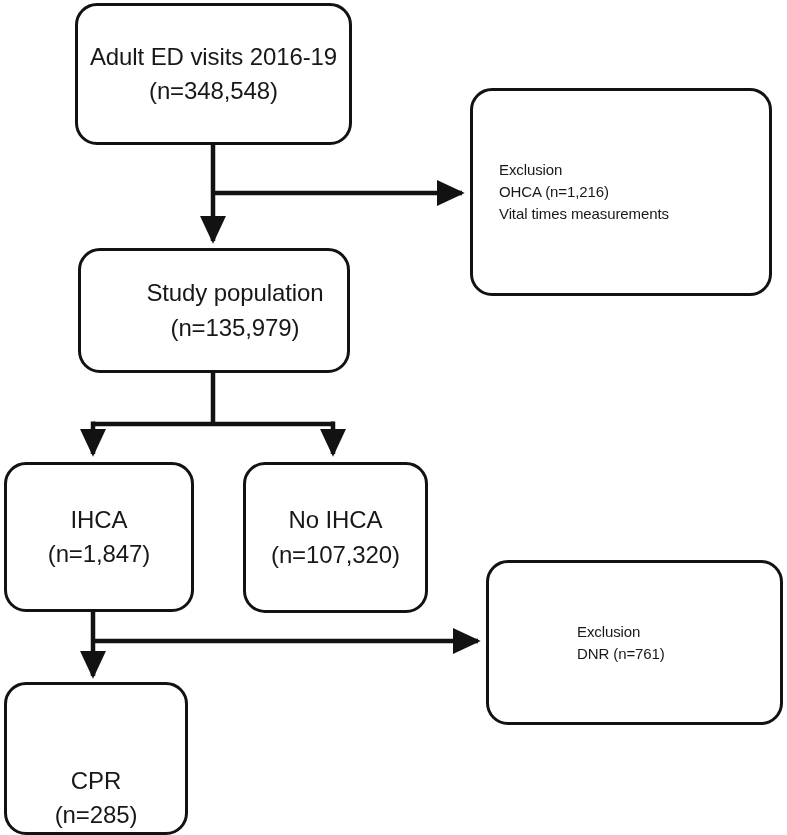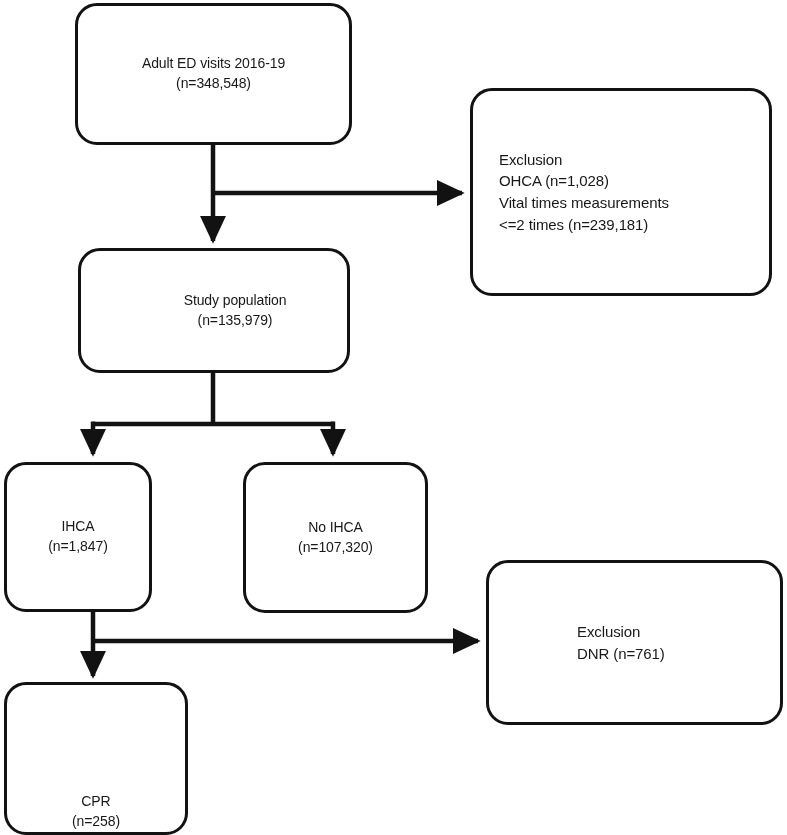--- a/index.html
+++ b/index.html
@@ -38,21 +38,21 @@
   .node-box.centered {
     align-items: center;
     text-align: center;
   }
   .node-box.lefty {
     align-items: flex-start;
     text-align: left;
     padding-left: 26px;
   }
   .node-line {
-    font-size: 14px;
+    font-size: 24px;
     line-height: 1.42;
     color: #181818;
     white-space: nowrap;
     letter-spacing: -0.1px;
   }
   .node-box.lefty .node-line {
     font-size: 15px;
     line-height: 1.45;
   }
 </style>
@@ -92,43 +92,42 @@
     </g>
   </svg>
 
   <div class="node-box centered" style="left:75px; top:3px; width:277px; height:142px;">
     <div class="node-line">Adult ED visits 2016-19</div>
     <div class="node-line">(n=348,548)</div>
   </div>
 
   <div class="node-box lefty" style="left:470px; top:88px; width:302px; height:208px;">
     <div class="node-line">Exclusion</div>
-    <div class="node-line">OHCA (n=1,028)</div>
+    <div class="node-line">OHCA (n=1,216)</div>
     <div class="node-line">Vital times measurements</div>
-    <div class="node-line">&lt;=2 times (n=239,181)</div>
   </div>
 
   <div class="node-box centered" style="left:78px; top:248px; width:272px; height:125px;padding-left:42px;">
     <div class="node-line">Study population</div>
     <div class="node-line">(n=135,979)</div>
   </div>
 
-  <div class="node-box centered" style="left:4px; top:462px; width:148px; height:150px;">
+  <div class="node-box centered" style="left:4px; top:462px; width:190px; height:150px;">
     <div class="node-line">IHCA</div>
     <div class="node-line">(n=1,847)</div>
   </div>
 
   <div class="node-box centered" style="left:243px; top:462px; width:185px; height:151px;text-align:center;">
     <div class="node-line">No IHCA</div>
     <div class="node-line">(n=107,320)</div>
   </div>
 
   <div class="node-box lefty" style="left:486px; top:560px; width:297px; height:165px; padding-left:88px;">
     <div class="node-line">Exclusion</div>
     <div class="node-line">DNR (n=761)</div>
   </div>
 
   <div class="node-box centered" style="left:4px; top:682px; width:184px; height:153px;justify-content:flex-end;">
     <div class="node-line">CPR</div>
-    <div class="node-line">(n=258)</div>
+    <div class="node-line">(n=285)</div>
   </div>
 
 </div>
 
 </body></html>

